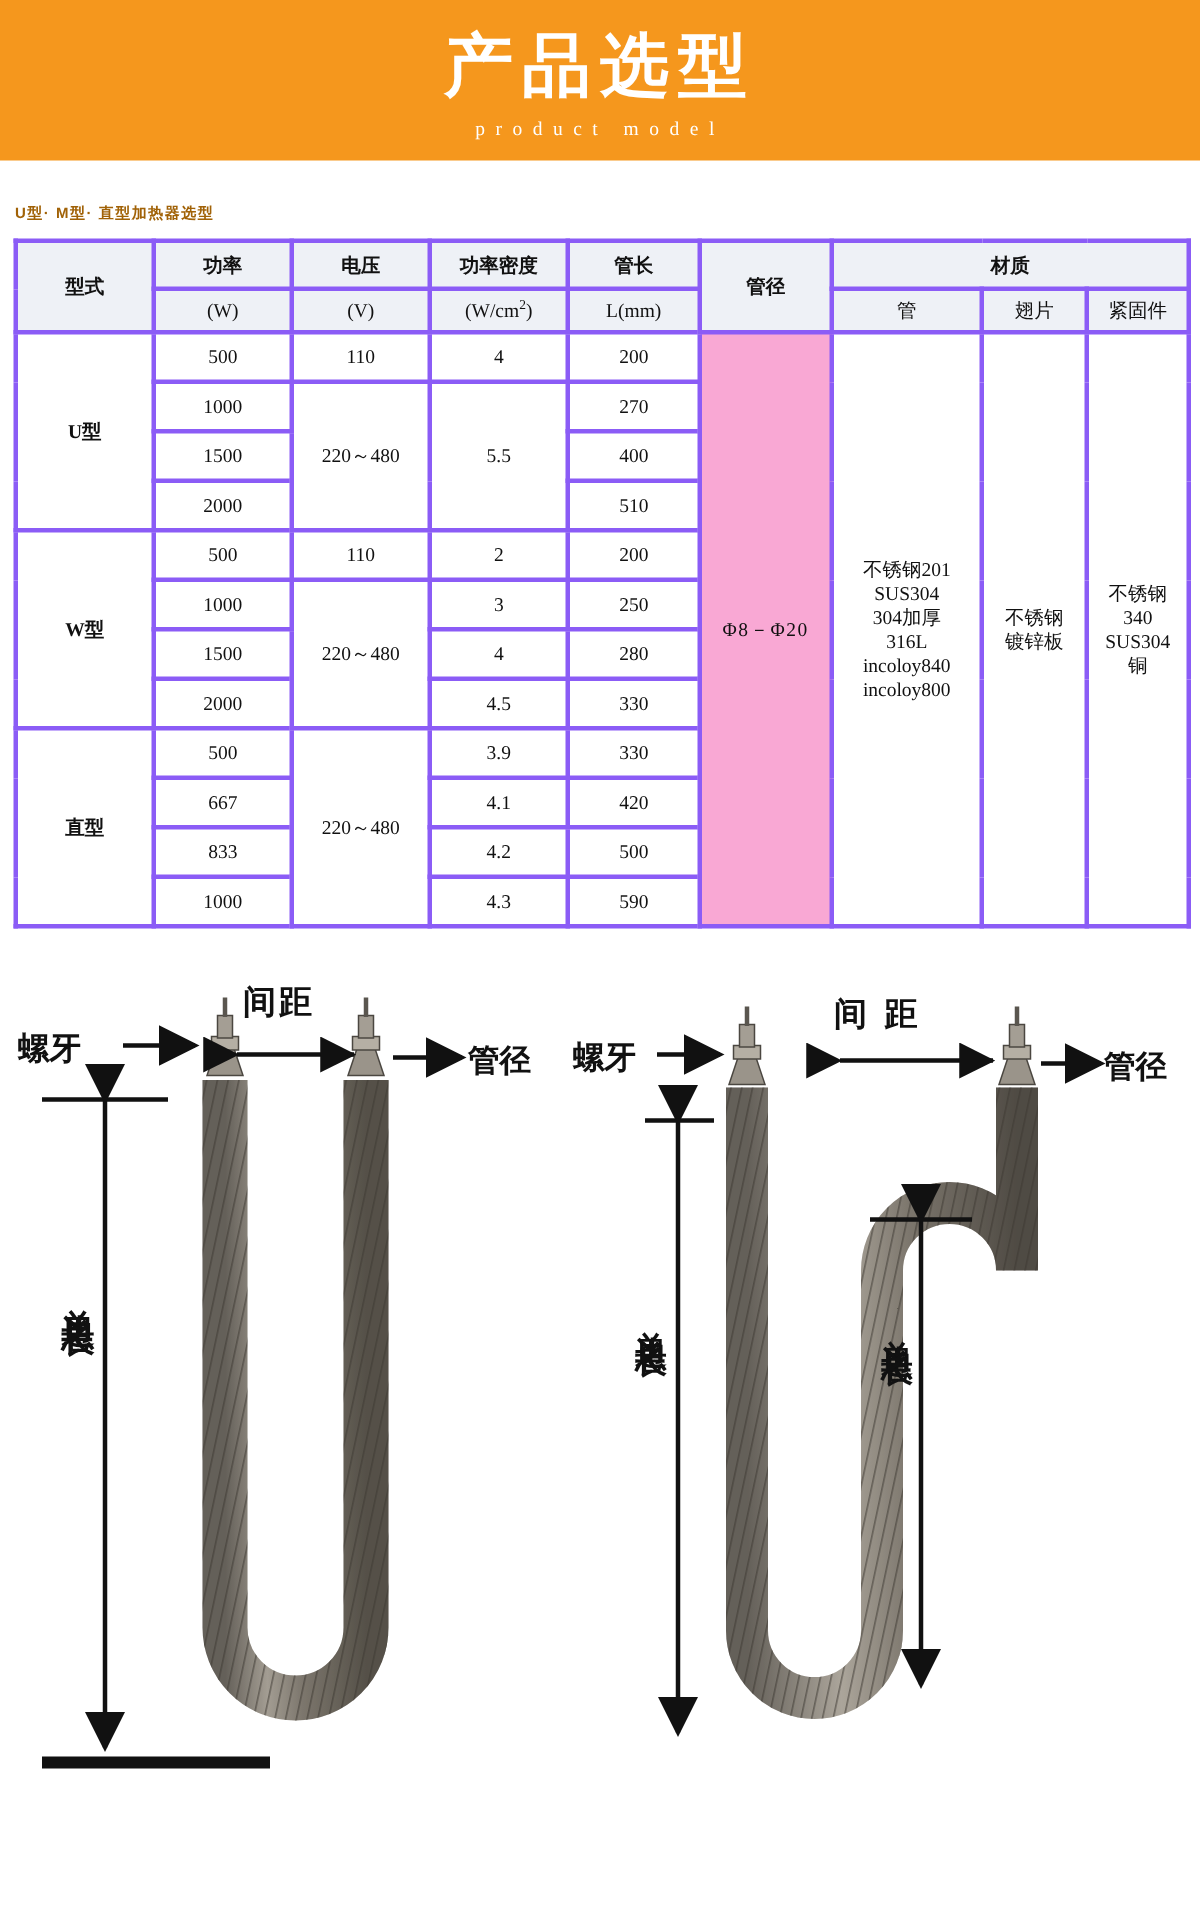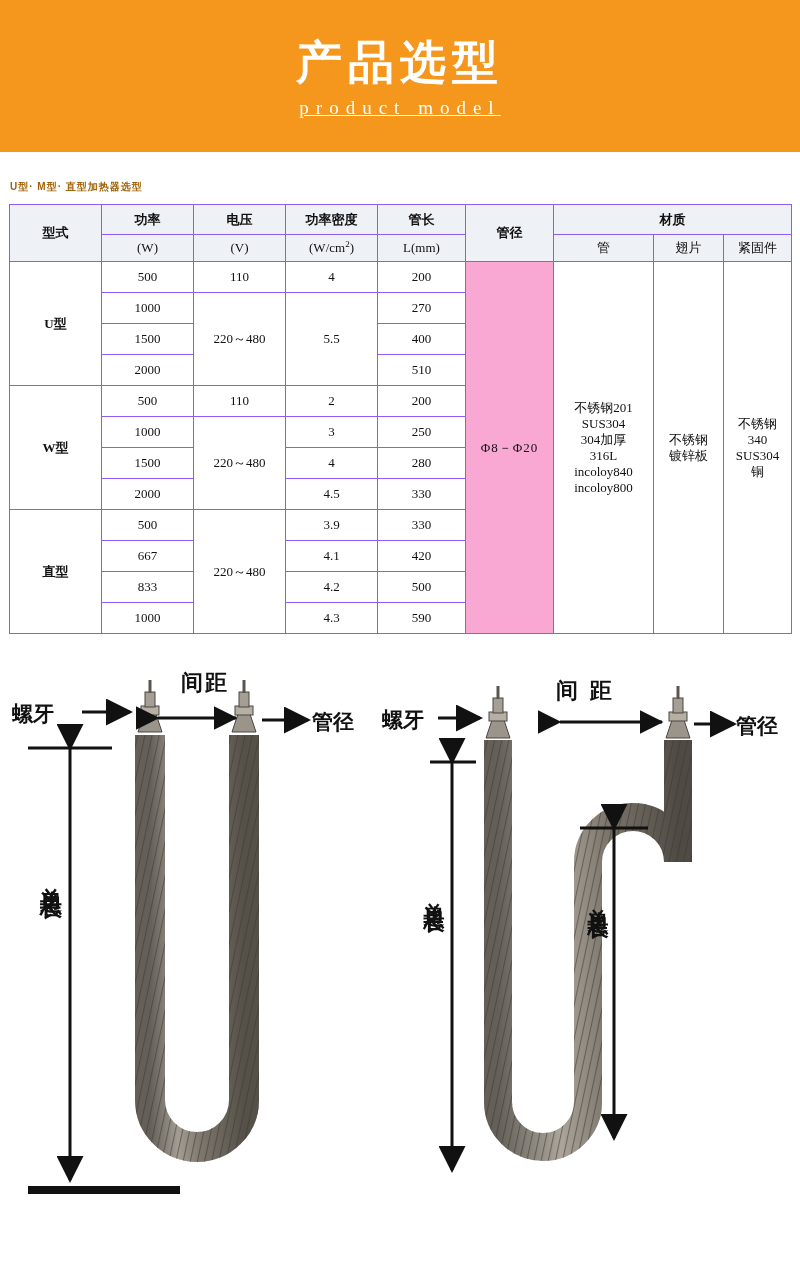--- a/index.html
+++ b/index.html
@@ -4,59 +4,58 @@
 <style>
   html,body{margin:0;padding:0;}
   body{
     width:800px;height:1286px;
     background:#ffffff;
     font-family:"Liberation Sans","DejaVu Sans",sans-serif;
     overflow:hidden;
   }
   
   .header{
-    width:800px;height:152px;
+    width:800px;height:107px;
     background:#f5971d;
     display:flex;flex-direction:column;
     align-items:center;justify-content:center;
     box-sizing:border-box;
   }
   .header .cn{
     color:#ffffff;
     font-size:46px;
     font-weight:bold;
     letter-spacing:6px;
     line-height:58px;
     font-family:"DejaVu Sans","Liberation Sans",sans-serif;
   }
   .header .en{
     color:#ffffff;
-    font-size:19px;
+    font-size:13px;
     letter-spacing:7px;
     margin-top:6px;
     font-family:"Liberation Serif","DejaVu Serif",serif;
-    text-decoration:underline;
   }
   
   .section-title{
     margin:28px 0 10px 10px;
     font-size:10px;
     font-weight:bold;
     color:#a16207;
     letter-spacing:1px;
   }
   
   table.spec{
     border-collapse:collapse;
     width:782px;
     margin:0 0 0 9px;
     table-layout:fixed;
   }
   table.spec td,table.spec th{
-    border:1px solid #8b5cf6;
+    border:3px solid #8b5cf6;
     text-align:center;
     vertical-align:middle;
     font-size:13px;
     color:#111;
     font-family:"Liberation Serif","DejaVu Serif",serif;
     padding:0;
   }
   .hdr{
     background:#eef1f6;
     font-weight:bold;
@@ -329,21 +328,21 @@
       <line x1="560" y1="82" x2="662" y2="82" stroke="#111" stroke-width="3" marker-start="url(#arrowS)" marker-end="url(#arrowS)"></line>
 
       <line x1="438" y1="78" x2="480" y2="78" stroke="#111" stroke-width="3" marker-end="url(#arrow)"></line>
 
       <line x1="694" y1="84" x2="734" y2="84" stroke="#111" stroke-width="3" marker-end="url(#arrow)"></line>
     </g>
   </svg>
 
   
   <div class="fig-label" style="left:12px;top:60px;font-size:21px;">螺牙</div>
-  <div class="fig-label" style="left:162px;top:28px;font-size:22px;letter-spacing:2px;margin-left:19px;">间距</div>
+  <div class="fig-label" style="left:162px;top:28px;font-size:22px;letter-spacing:2px;">间距</div>
   <div class="fig-label" style="left:312px;top:68px;font-size:21px;">管径</div>
   <div class="fig-label vert" style="left:36px;top:230px;font-size:22px;">单边总长</div>
 
   
   <div class="fig-label" style="left:382px;top:66px;font-size:21px;">螺牙</div>
   <div class="fig-label" style="left:556px;top:36px;font-size:22px;letter-spacing:2px;">间 距</div>
   <div class="fig-label" style="left:736px;top:72px;font-size:21px;">管径</div>
   <div class="fig-label vert" style="left:420px;top:246px;font-size:21px;">单边总长</div>
   <div class="fig-label vert" style="left:584px;top:252px;font-size:21px;">单边总长</div>
 </div>

